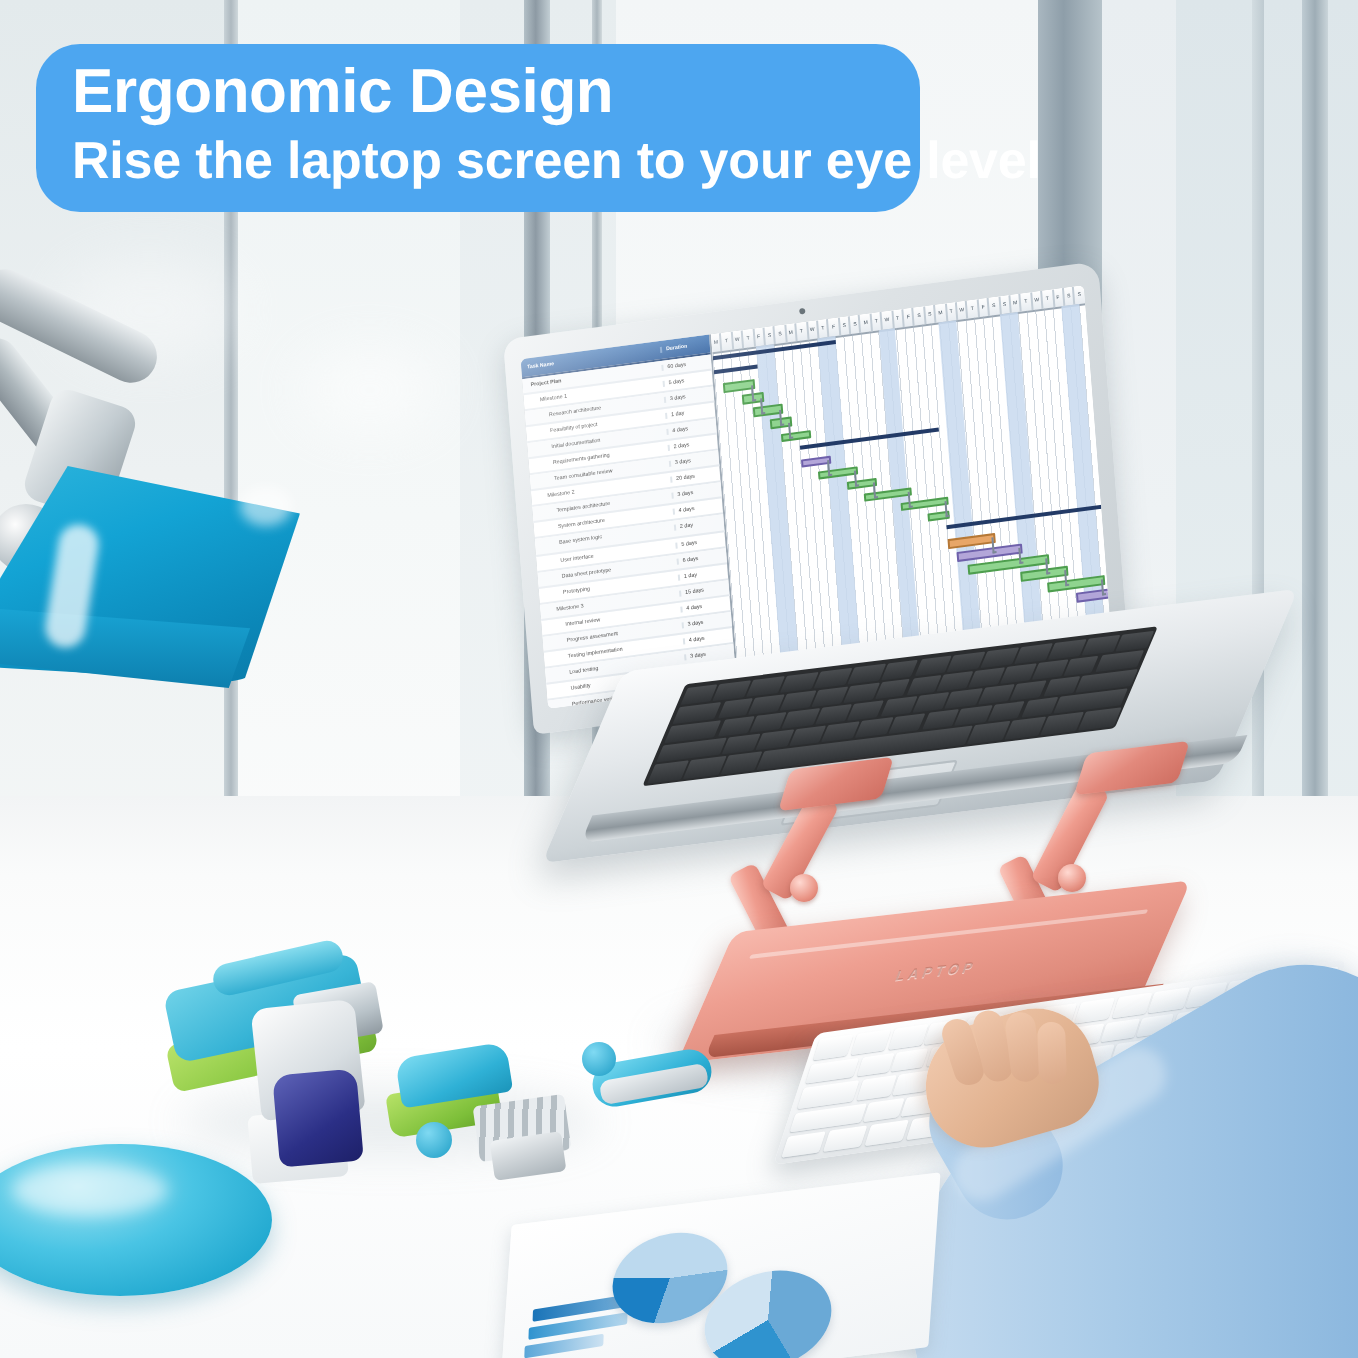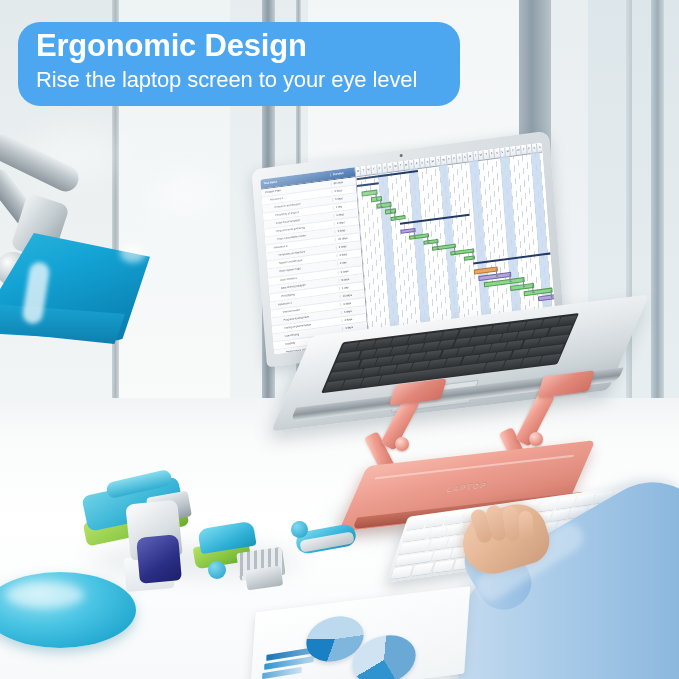--- a/index.html
+++ b/index.html
@@ -31,21 +31,21 @@
     background:linear-gradient(180deg,#f2f4f5 0%,#fafbfb 14%,#ffffff 45%,#f7f9fa 100%);}
   .desk-edge{position:absolute;left:0;top:398px;width:679px;height:10px;
     background:linear-gradient(180deg,#dfe5e8,#f4f7f8);}
   .desk-shadow{position:absolute;border-radius:50%;filter:blur(11px);background:#9fb0b8;opacity:.30;}
 
   
   .banner{position:absolute;left:18px;top:22px;width:442px;height:84px;
     border-radius:22px;box-sizing:border-box;padding:5px 16px 4px 18px;z-index:60;}
   .banner .h1{font-size:31px;font-weight:bold;color:#fff;line-height:38px;
     letter-spacing:-.2px;white-space:nowrap;}
-  .banner .h2{font-size:22px;font-weight:normal;color:#fff;line-height:30px;
+  .banner .h2{font-size:26px;font-weight:bold;color:#fff;line-height:30px;
     letter-spacing:-.1px;white-space:nowrap;}
 
   
   .lamp-arm{position:absolute;left:-14px;top:150px;width:96px;height:26px;
     border-radius:13px;transform:rotate(26deg);
     background:linear-gradient(180deg,#e9edef,#b9c2c7 48%,#8e989e);}
   .lamp-arm2{position:absolute;left:-22px;top:188px;width:70px;height:22px;border-radius:11px;
     transform:rotate(52deg);background:linear-gradient(180deg,#e4e9eb,#aeb8bd 50%,#869097);}
   .lamp-joint{position:absolute;left:-4px;top:252px;width:34px;height:34px;border-radius:50%;
     background:radial-gradient(circle at 34% 30%,#fdfdfd,#bcc5ca 60%,#8b959b);}

